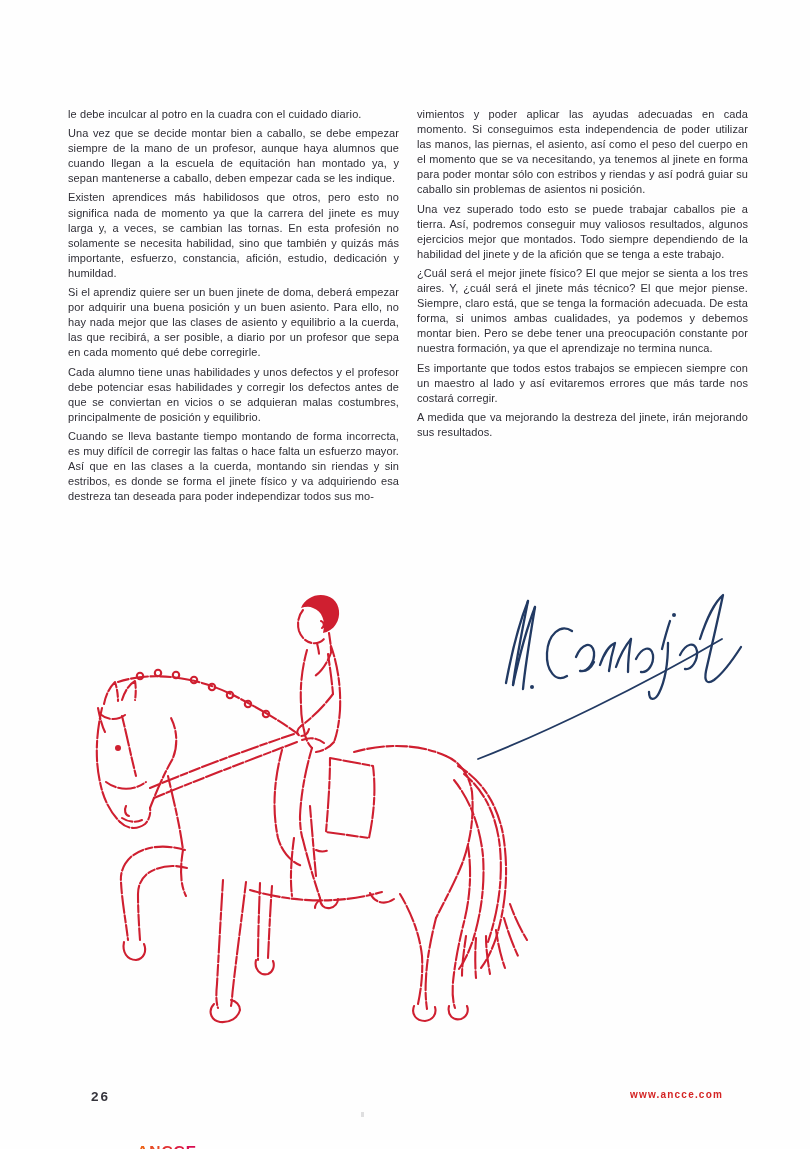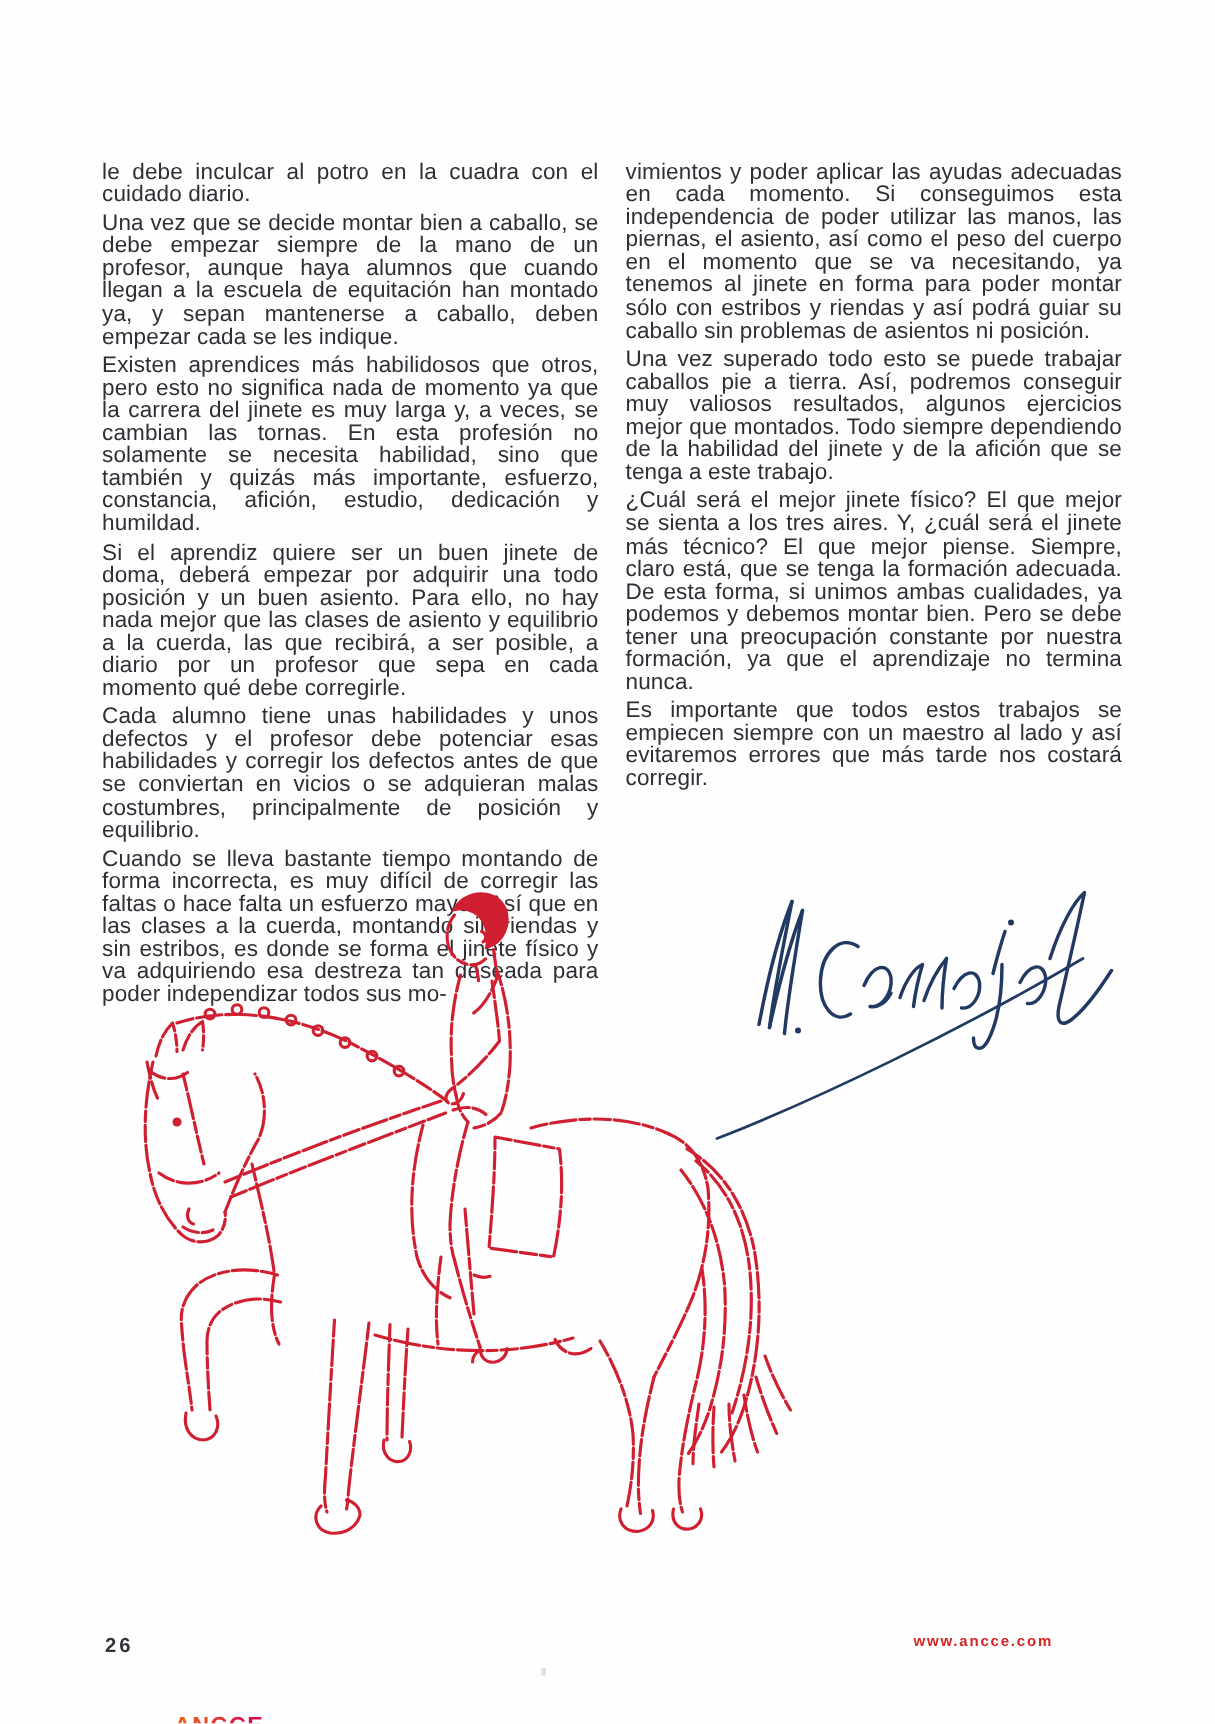--- a/index.html
+++ b/index.html
@@ -10,52 +10,53 @@
     overflow:hidden;
     font-family:"Liberation Sans", sans-serif;
   }
   .article{
     position:absolute;left:68px;top:107px;width:680px;
     display:flex;gap:18px;
   }
   .col{width:331px;}
   .col p{
     margin:0 0 4px 0;
-    font-size:15px;
+    font-size:11px;
     line-height:15.1px;
     text-align:justify;
     letter-spacing:0.1px;
   }
   .sketch-svg{position:absolute;left:70px;top:588px;}
   .sig-svg{position:absolute;left:460px;top:575px;}
-  .footer-item{position:absolute;white-space:nowrap;}
+  .footer-item{position:absolute;white-space:nowrap;margin-left:21px;}
   .page-number{left:70px;top:1089px;font-size:13.5px;font-weight:600;letter-spacing:2px;}
   .logo{left:116px;top:1142px;font-size:15.5px;font-weight:bold;letter-spacing:1px;}
   .website{left:609px;top:1089px;font-size:10px;font-weight:bold;letter-spacing:1.2px;text-decoration:none;}
   .speck{position:absolute;left:361px;top:1112px;width:3px;height:5px;background:#c9c9cc;opacity:.6;}
 </style>
 </head>
 <body>
 
 <div class="page" style="background: rgb(254, 254, 254);">
 
   <main class="article" style="color: rgb(47, 46, 54);">
     <section class="col">
       <p>le debe inculcar al potro en la cuadra con el cuidado diario.</p>
       <p>Una vez que se decide montar bien a caballo, se debe empezar siempre de la mano de un profesor, aunque haya alumnos que cuando llegan a la escuela de equitación han montado ya, y sepan mantenerse a caballo, deben empezar cada se les indique.</p>
       <p>Existen aprendices más habilidosos que otros, pero esto no significa nada de momento ya que la carrera del jinete es muy larga y, a veces, se cambian las tornas. En esta profesión no solamente se necesita habilidad, sino que también y quizás más importante, esfuerzo, constancia, afición, estudio, dedicación y humildad.</p>
-      <p>Si el aprendiz quiere ser un buen jinete de doma, deberá empezar por adquirir una todo posición y un buen asiento. Para ello, no hay nada mejor que las clases de asiento y equilibrio a la cuerda, las que recibirá, a ser posible, a diario por un profesor que sepa en cada momento qué debe corregirle.</p>
+      <p>Si el aprendiz quiere ser un buen jinete de doma, deberá empezar por adquirir una buena posición y un buen asiento. Para ello, no hay nada mejor que las clases de asiento y equilibrio a la cuerda, las que recibirá, a ser posible, a diario por un profesor que sepa en cada momento qué debe corregirle.</p>
       <p>Cada alumno tiene unas habilidades y unos defectos y el profesor debe potenciar esas habilidades y corregir los defectos antes de que se conviertan en vicios o se adquieran malas costumbres, principalmente de posición y equilibrio.</p>
       <p>Cuando se lleva bastante tiempo montando de forma incorrecta, es muy difícil de corregir las faltas o hace falta un esfuerzo mayor. Así que en las clases a la cuerda, montando sin riendas y sin estribos, es donde se forma el jinete físico y va adquiriendo esa destreza tan deseada para poder independizar todos sus mo-</p>
     </section>
     <section class="col">
       <p>vimientos y poder aplicar las ayudas adecuadas en cada momento. Si conseguimos esta independencia de poder utilizar las manos, las piernas, el asiento, así como el peso del cuerpo en el momento que se va necesitando, ya tenemos al jinete en forma para poder montar sólo con estribos y riendas y así podrá guiar su caballo sin problemas de asientos ni posición.</p>
       <p>Una vez superado todo esto se puede trabajar caballos pie a tierra. Así, podremos conseguir muy valiosos resultados, algunos ejercicios mejor que montados. Todo siempre dependiendo de la habilidad del jinete y de la afición que se tenga a este trabajo.</p>
       <p>¿Cuál será el mejor jinete físico? El que mejor se sienta a los tres aires. Y, ¿cuál será el jinete más técnico? El que mejor piense. Siempre, claro está, que se tenga la formación adecuada. De esta forma, si unimos ambas cualidades, ya podemos y debemos montar bien. Pero se debe tener una preocupación constante por nuestra formación, ya que el aprendizaje no termina nunca.</p>
       <p>Es importante que todos estos trabajos se empiecen siempre con un maestro al lado y así evitaremos errores que más tarde nos costará corregir.</p>
+      <p>A medida que va mejorando la destreza del jinete, irán mejorando sus resultados.</p>
     </section>
   </main>
 
   <svg class="sketch-svg" width="500" height="460" viewBox="0 0 500 460" role="img" aria-label="Red line sketch of a dressage rider on a collected horse">
     <g fill="none" stroke="#cf1f30" stroke-width="2.1" stroke-linecap="round" stroke-linejoin="round">
 
       <g stroke-dasharray="11 2.5 17 2.5 7 2.5">
 
         <path d="M34,116 C36,106 40,99 45,94 C47,100 48,107 48,113"></path>
         <path d="M52,112 C55,102 60,96 65,93 C66,99 66,106 65,112"></path>

